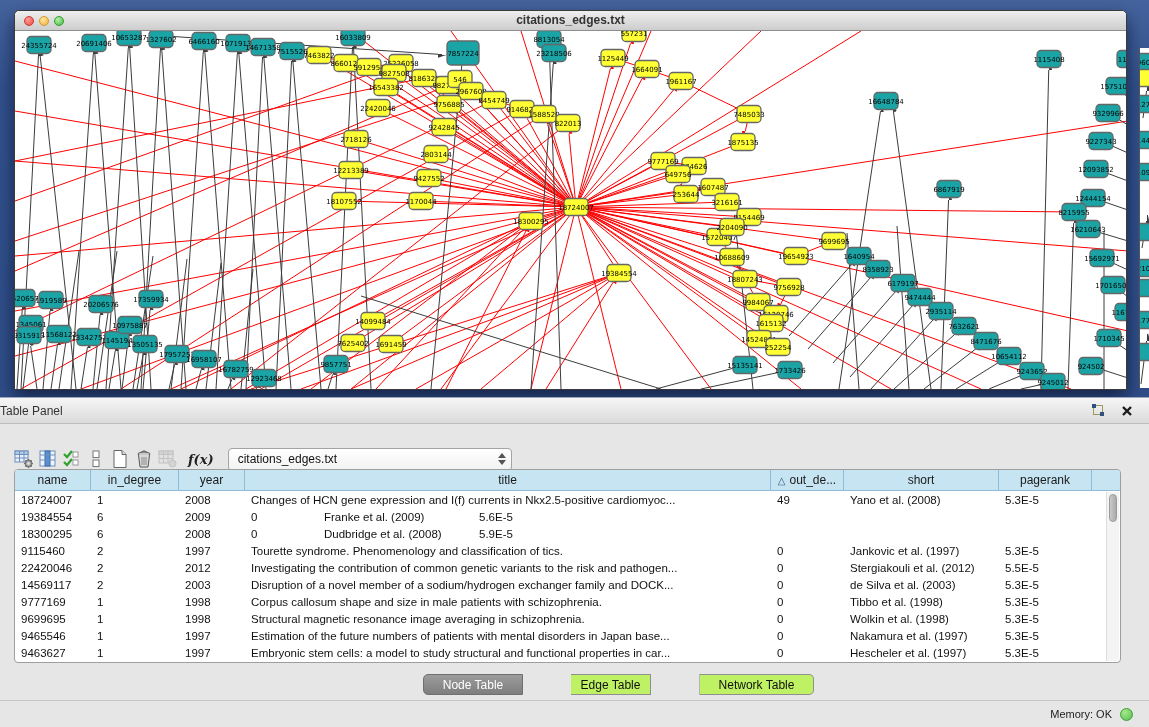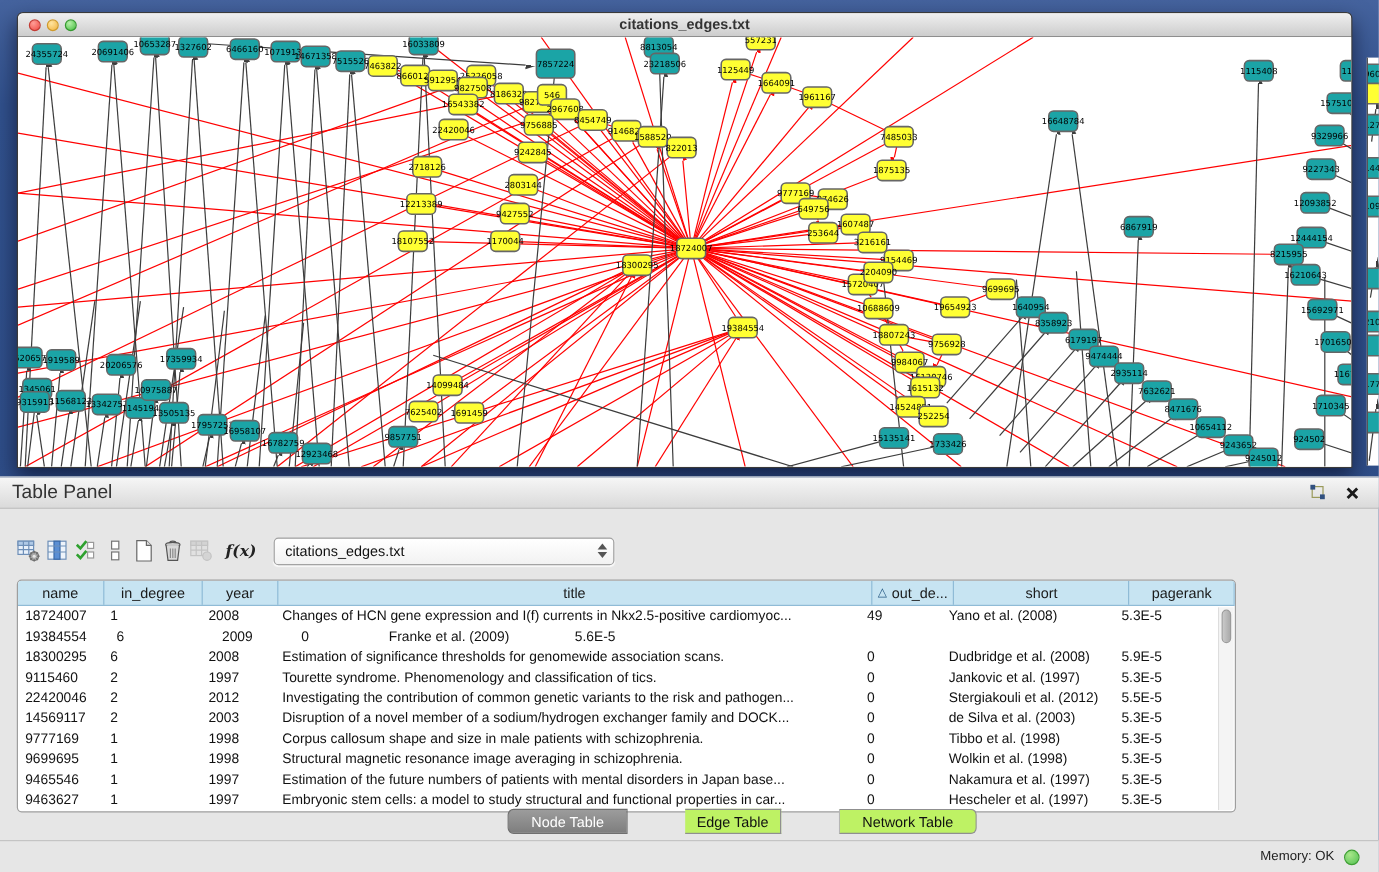--- a/index.html
+++ b/index.html
@@ -24,38 +24,38 @@
 
   
   .sliver-window { position:absolute; left:1139px; top:48px; width:10px; height:340px; background:#fff;
                    border-left:1px solid #555; }
 
   
   .table-panel { position:absolute; left:0; top:397px; width:1149px; height:330px; background:#e6e6e6; }
   .panel-header { position:absolute; left:0; top:0; width:100%; height:27px;
                   background:linear-gradient(#f6f6f6,#dadada); border-top:1px solid #9ba7bd; border-bottom:1px solid #bdbdbd;
                   display:flex; align-items:center; }
-  .panel-title { margin-left:10px; font-size:16px; color:#333; }
+  .panel-title { font-size:12px; color:#333; }
   .panel-header-buttons { position:absolute; right:12px; top:3px; display:flex; gap:9px; align-items:center; }
   .panel-btn { width:20px; height:20px; display:flex; align-items:center; justify-content:center; cursor:default; }
 
   .toolbar { position:absolute; left:12px; top:48px; height:28px; display:flex; align-items:center; }
   .tool-btn { width:24px; height:26px; display:flex; align-items:center; justify-content:center; border-radius:3px; }
   .fx-label { font-family:"DejaVu Serif",serif; font-style:italic; font-weight:bold; font-size:13px; color:#222;
               margin:0 4px 0 8px; }
   .combo { margin-left:10px; width:284px; height:23px; border:1px solid #a3a3a3; border-radius:4px;
            background:linear-gradient(#ffffff,#f2f2f2); display:flex; align-items:center; position:relative;
            box-shadow:0 1px 1px rgba(255,255,255,.8); }
   .combo-value { font-size:12px; color:#111; padding-left:9px; }
   .combo-stepper { position:absolute; right:0; top:0; width:17px; height:21px; display:flex; flex-direction:column;
                    align-items:center; justify-content:center; gap:2px; }
   .tri-up    { width:0; height:0; border-left:4px solid transparent; border-right:4px solid transparent; border-bottom:5px solid #555; }
   .tri-down  { width:0; height:0; border-left:4px solid transparent; border-right:4px solid transparent; border-top:5px solid #555; }
 
-  .table-card { position:absolute; left:14px; top:86px; width:1016px; height:194px; background:#fff;
+  .table-card { position:absolute; left:14px; top:72px; width:1107px; height:194px; background:#fff;
                 border:1px solid #9e9e9e; border-radius:4px; overflow:hidden; }
   .thead { display:flex; height:21px; background:#c7e4f2; border-bottom:1px solid #8fbbd6; }
   .hcell { display:flex; align-items:center; justify-content:center; font-size:12px; color:#1a1a1a;
            border-right:1px solid #8fbbd6; overflow:hidden; white-space:nowrap; }
   .sort-tri { color:#2a5d86; font-size:10px; margin-right:4px; }
   .tbody { position:absolute; left:0; top:21px; right:14px; bottom:0; overflow:hidden; }
   .trow { display:flex; height:17px; align-items:center; }
   .tcell { font-size:11.5px; color:#111; padding-left:6px; white-space:nowrap; overflow:hidden; }
   .c0{width:76px}.c1{width:88px}.c2{width:66px}.c3{width:526px}.c4{width:73px}.c5{width:155px}.c6{width:93px}
   .vscroll { position:absolute; right:1px; top:22px; bottom:1px; width:13px; background:#f4f4f4;
@@ -914,21 +914,20 @@
           <div class="tcell c1">6</div>
           <div class="tcell c2">2009</div>
           <div class="tcell c4">0</div>
           <div class="tcell c5">Franke et al. (2009)</div>
           <div class="tcell c6">5.6E-5</div>
         </div>
         <div class="trow">
           <div class="tcell c0">18300295</div>
           <div class="tcell c1">6</div>
           <div class="tcell c2">2008</div>
-          <div class="tcell c3">Estimation of significance thresholds for genomewide association scans.</div>
           <div class="tcell c4">0</div>
           <div class="tcell c5">Dudbridge et al. (2008)</div>
           <div class="tcell c6">5.9E-5</div>
         </div>
         <div class="trow">
           <div class="tcell c0">9115460</div>
           <div class="tcell c1">2</div>
           <div class="tcell c2">1997</div>
           <div class="tcell c3">Tourette syndrome. Phenomenology and classification of tics.</div>
           <div class="tcell c4">0</div>

